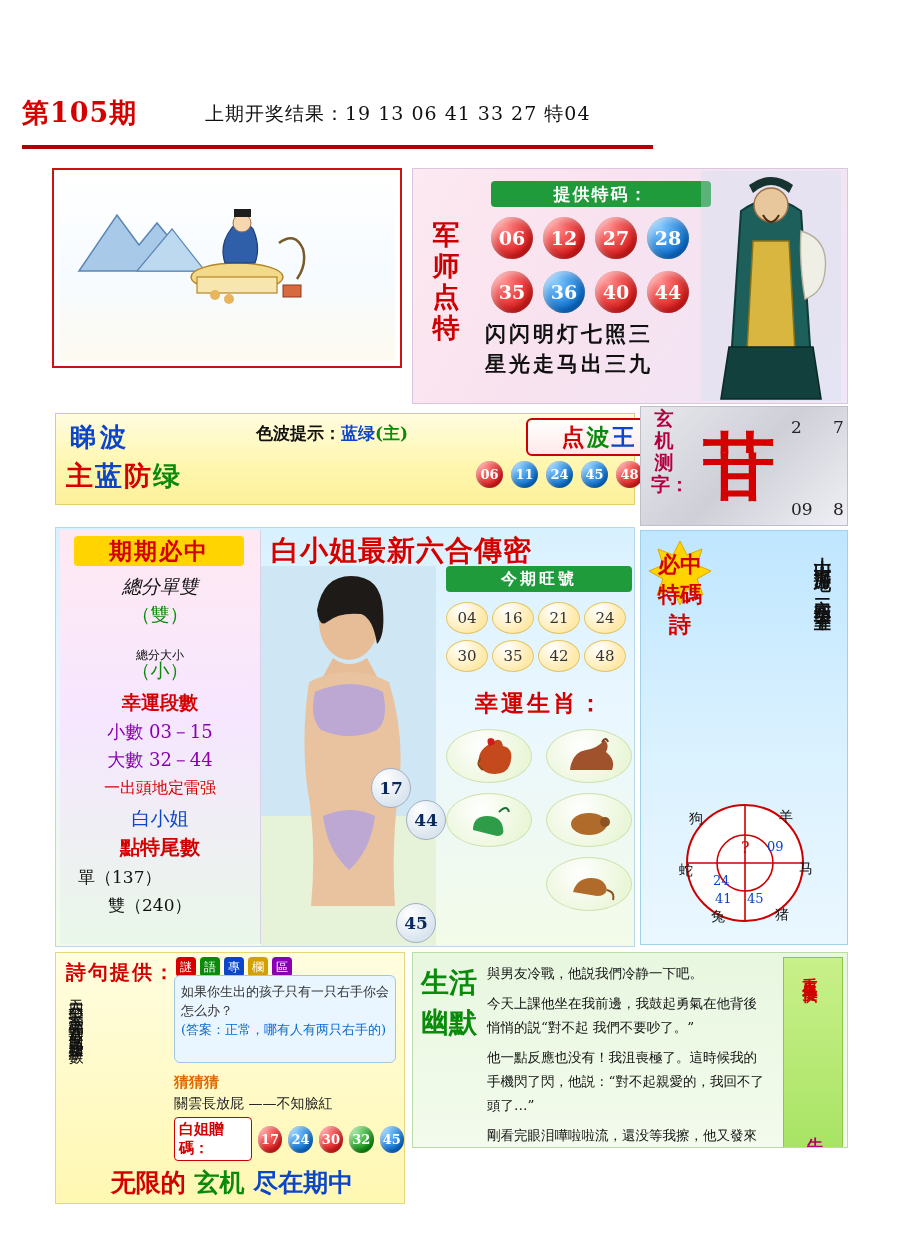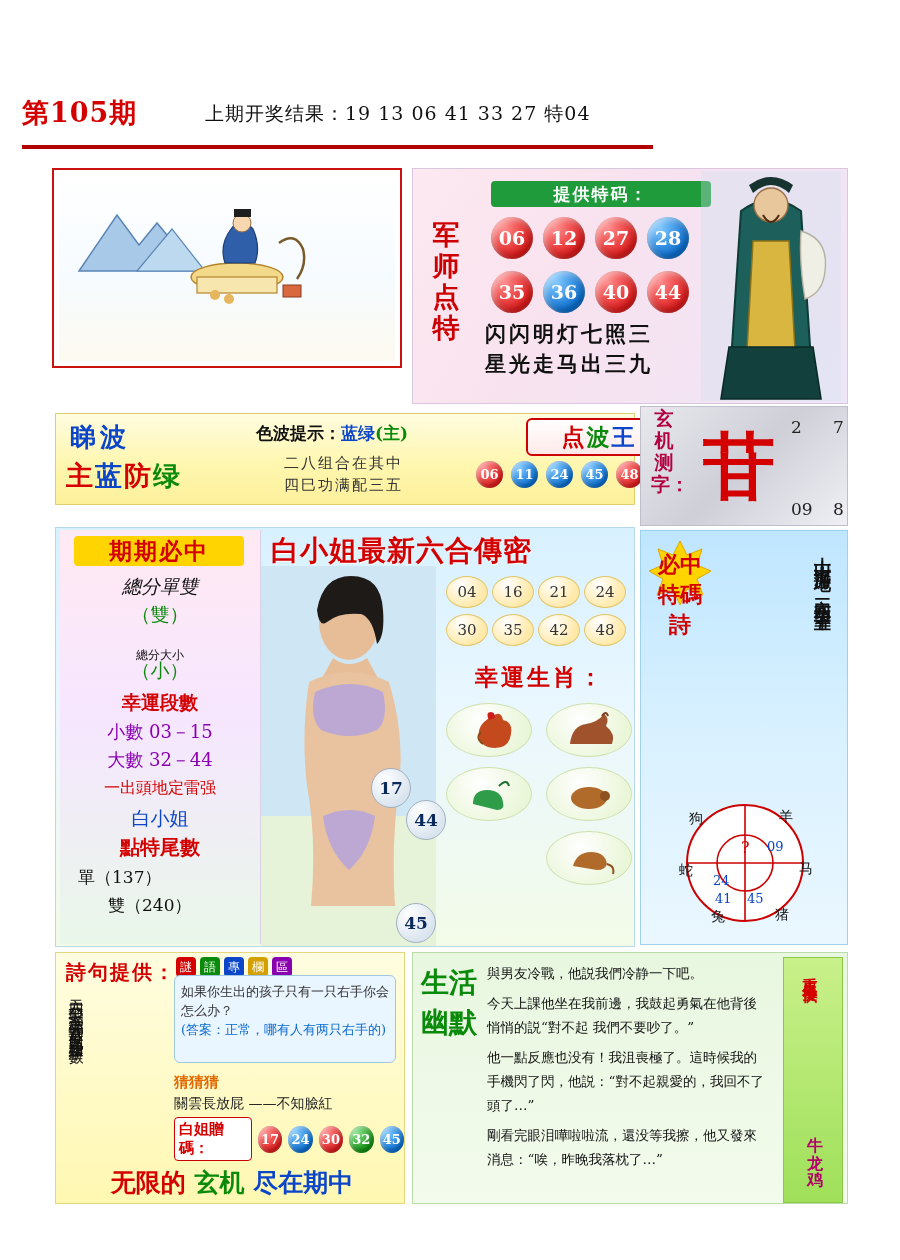--- a/index.html
+++ b/index.html
@@ -147,21 +147,21 @@
   .riddle .ans{color:#0a6ad0;}
   .pbl .tagtop{position:absolute;left:120px;top:4px;display:flex;gap:4px;}
   .tagdot{width:20px;height:20px;border-radius:4px;color:#fff;font-size:12px;display:flex;align-items:center;justify-content:center;font-family:"DejaVu Serif","Liberation Serif",serif;}
   .pbl .midline{position:absolute;left:118px;top:120px;font-size:15px;color:#222;font-family:"DejaVu Serif","Liberation Serif",serif;}
   .pbl .midline2{position:absolute;left:118px;top:142px;font-size:14px;color:#222;font-family:"DejaVu Serif","Liberation Serif",serif;}
   .pbl .baijie{position:absolute;left:118px;top:164px;display:flex;align-items:center;gap:6px;}
   .pbl .baijie .lab{background:#fff;border:1px solid #c00;border-radius:4px;color:#d40000;font-size:15px;font-weight:bold;padding:2px 4px;
      font-family:"DejaVu Serif","Liberation Serif",serif;}
 
   
-  .pbm{left:412px;top:952px;width:436px;height:252px;background:linear-gradient(180deg,#e8f7e0,#f3fbec);border:1px solid #b9dca8;overflow:hidden;padding-left:32px;}
+  .pbm{left:412px;top:952px;width:436px;height:196px;background:linear-gradient(180deg,#e8f7e0,#f3fbec);border:1px solid #b9dca8;overflow:hidden;padding-left:32px;}
   .pbm .vtitle{position:absolute;left:8px;top:10px;width:56px;font-size:28px;font-weight:bold;color:#0a8a0a;
      line-height:40px;text-align:center;font-family:"DejaVu Serif","Liberation Serif",serif;}
   .pbm .story{position:absolute;left:74px;top:8px;width:280px;font-size:13.5px;color:#111;line-height:24px;
      font-family:"DejaVu Serif","Liberation Serif",serif;}
   .pbm .story p{margin:0 0 6px 0;}
   .pbm .side{position:absolute;right:4px;top:4px;width:58px;height:244px;background:linear-gradient(180deg,#c9f08a,#9fe05a);
      border:1px solid #8cc748;}
   .pbm .side .t{position:absolute;left:16px;top:8px;writing-mode:vertical-rl;font-size:15px;font-weight:bold;color:#d40000;
      font-family:"DejaVu Serif","Liberation Serif",serif;letter-spacing:2px;}
   .pbm .side .z{position:absolute;left:20px;top:166px;writing-mode:vertical-rl;font-size:16px;font-weight:bold;color:#b3006a;
@@ -233,24 +233,20 @@
   </div>
 
   <div class="panel pwave">
     <div class="t1">睇波</div>
     <div class="t2">
       <span class="r">主</span><span class="b">蓝</span><span class="r">防</span><span class="g">绿</span>
     </div>
     <div class="hint">
       <span>色波提示：</span><span class="bl">蓝绿</span><span class="gr">(主)</span>
     </div>
-    <div class="lines">
-      <div>二八组合在其中</div>
-      <div>四巳功满配三五</div>
-    </div>
     <div class="dbw">
       <span style="color:#d40000">点</span>
       <span style="color:#0a8a0a">波</span>
       <span style="color:#0b45c9">王</span>
     </div>
     <div class="smallballs">
       <div class="sball b-red">06</div>
       <div class="sball b-blue">11</div>
       <div class="sball b-blue">24</div>
       <div class="sball b-blue">45</div>
@@ -294,20 +290,21 @@
       <path d="M72 92 q16 12 34 0 l14 26 q-32 12 -62 0z" fill="#e7bd98"></path>
       <path d="M48 116 q40 -20 80 0 q16 52 10 104 q-8 60 -4 120 l-84 0 q6 -66 -4 -120 q-6 -52 2 -104z" fill="#e9c3a0"></path>
       <path d="M54 126 q36 -16 68 0 q6 28 -6 38 q-28 12 -56 0 q-12 -12 -6 -38z" fill="#b9a7d6" opacity="0.95"></path>
       <path d="M62 250 q28 -12 52 0 q-4 34 -26 54 q-22 -20 -26 -54z" fill="#b9a7d6" opacity="0.95"></path>
     </svg>
     <div class="bubble" style="left:315px;top:240px;">17</div>
     <div class="bubble" style="left:350px;top:272px;">44</div>
     <div class="bubble" style="left:340px;top:375px;">45</div>
 
     <div class="rightcol">
+      <div class="wangma">今期旺號</div>
       <div class="nums">
         <div class="nball">04</div>
         <div class="nball">16</div>
         <div class="nball">21</div>
         <div class="nball">24</div>
         <div class="nball">30</div>
         <div class="nball">35</div>
         <div class="nball">42</div>
         <div class="nball">48</div>
       </div>

